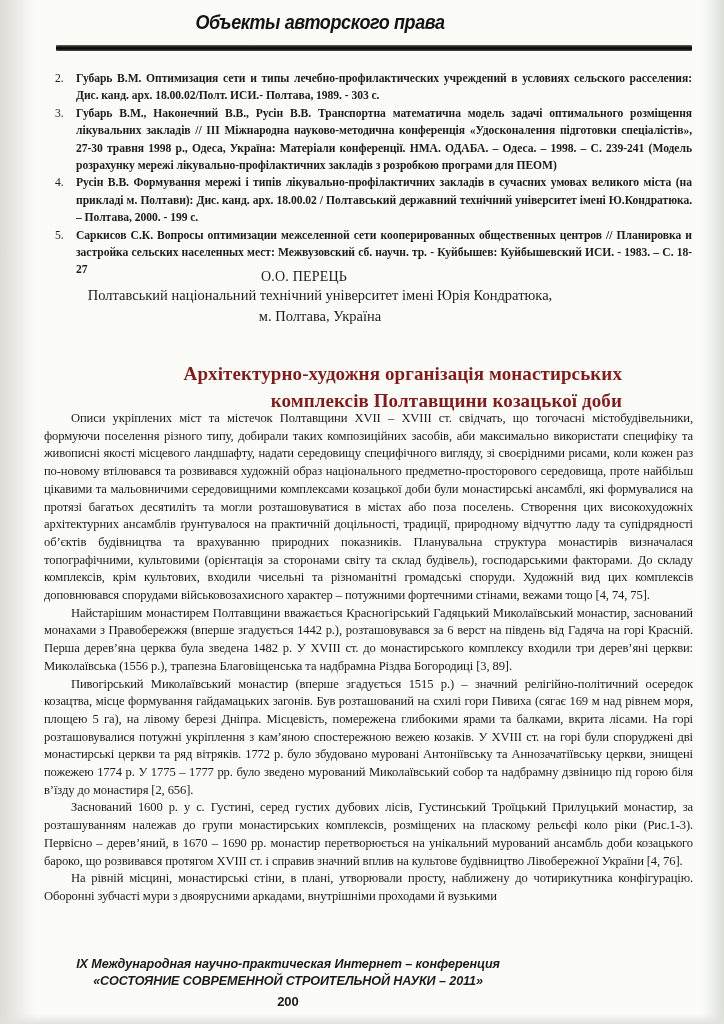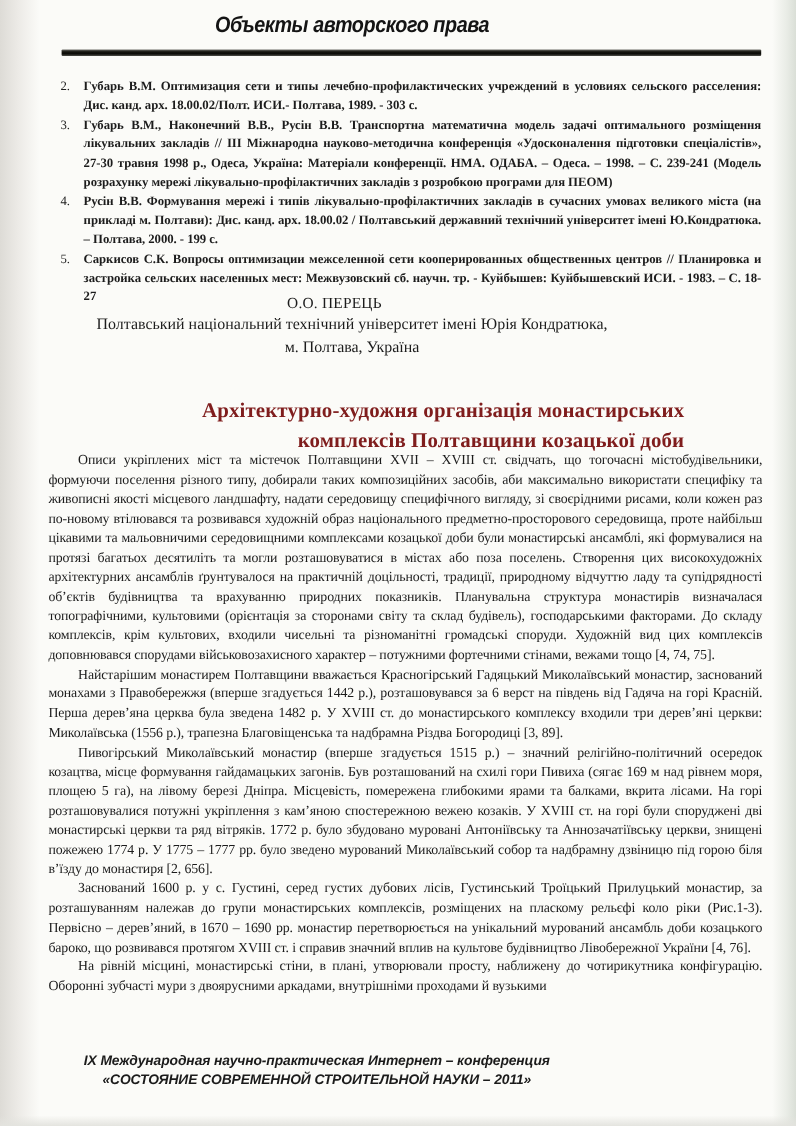--- a/index.html
+++ b/index.html
@@ -143,13 +143,14 @@
   <p>Описи укріплених міст та містечок Полтавщини XVII – XVIII ст. свідчать, що тогочасні містобудівельники, формуючи поселення різного типу, добирали таких композиційних засобів, аби максимально використати специфіку та живописні якості місцевого ландшафту, надати середовищу специфічного вигляду, зі своєрідними рисами, коли кожен раз по-новому втілювався та розвивався художній образ національного предметно-просторового середовища, проте найбільш цікавими та мальовничими середовищними комплексами козацької доби були монастирські ансамблі, які формувалися на протязі багатьох десятиліть та могли розташовуватися в містах або поза поселень. Створення цих високохудожніх архітектурних ансамблів ґрунтувалося на практичній доцільності, традиції, природному відчуттю ладу та супідрядності об’єктів будівництва та врахуванню природних показників. Планувальна структура монастирів визначалася топографічними, культовими (орієнтація за сторонами світу та склад будівель), господарськими факторами. До складу комплексів, крім культових, входили чисельні та різноманітні громадські споруди. Художній вид цих комплексів доповнювався спорудами військовозахисного характер – потужними фортечними стінами, вежами тощо [4, 74, 75].</p>
   <p>Найстарішим монастирем Полтавщини вважається Красногірський Гадяцький Миколаївський монастир, заснований монахами з Правобережжя (вперше згадується 1442 р.), розташовувався за 6 верст на південь від Гадяча на горі Красній. Перша дерев’яна церква була зведена 1482 р. У XVIII ст. до монастирського комплексу входили три дерев’яні церкви: Миколаївська (1556 р.), трапезна Благовіщенська та надбрамна Різдва Богородиці [3, 89].</p>
   <p>Пивогірський Миколаївський монастир (вперше згадується 1515 р.) – значний релігійно-політичний осередок козацтва, місце формування гайдамацьких загонів. Був розташований на схилі гори Пивиха (сягає 169 м над рівнем моря, площею 5 га), на лівому березі Дніпра. Місцевість, помережена глибокими ярами та балками, вкрита лісами. На горі розташовувалися потужні укріплення з кам’яною спостережною вежею козаків. У XVIII ст. на горі були споруджені дві монастирські церкви та ряд вітряків. 1772 р. було збудовано муровані Антоніївську та Аннозачатіївську церкви, знищені пожежею 1774 р. У 1775 – 1777 рр. було зведено мурований Миколаївський собор та надбрамну дзвіницю під горою біля в’їзду до монастиря [2, 656].</p>
   <p>Заснований 1600 р. у с. Густині, серед густих дубових лісів, Густинський Троїцький Прилуцький монастир, за розташуванням належав до групи монастирських комплексів, розміщених на пласкому рельєфі коло ріки (Рис.1-3). Первісно – дерев’яний, в 1670 – 1690 рр. монастир перетворюється на унікальний мурований ансамбль доби козацького бароко, що розвивався протягом XVIII ст. і справив значний вплив на культове будівництво Лівобережної України [4, 76].</p>
   <p>На рівній місцині, монастирські стіни, в плані, утворювали просту, наближену до чотирикутника конфігурацію. Оборонні зубчасті мури з двоярусними аркадами, внутрішніми проходами й вузькими</p>
 </div>
 
 <div class="layer page-footer">
   <div class="footer-conf">IX Международная научно-практическая Интернет – конференция</div>
   <div class="footer-conf">«СОСТОЯНИЕ СОВРЕМЕННОЙ СТРОИТЕЛЬНОЙ НАУКИ – 2011»</div>
+  <div class="footer-page-number">200</div>
 </div>
 
 </body></html>

